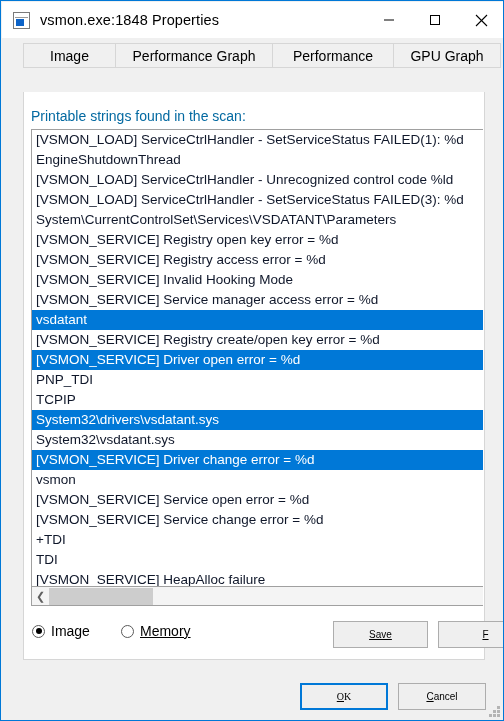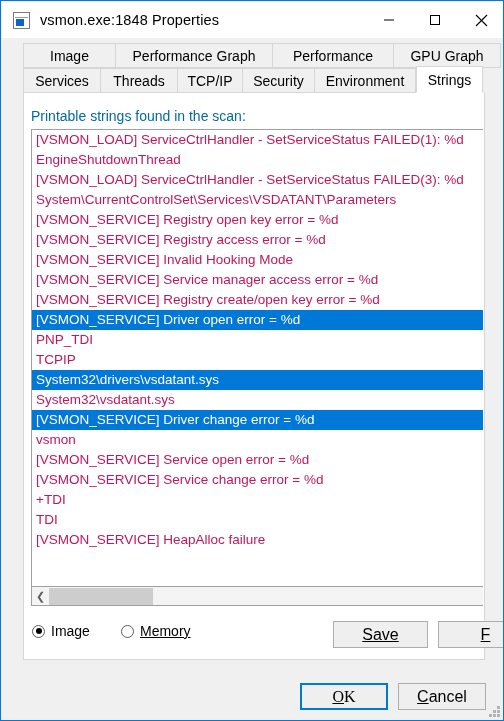--- a/index.html
+++ b/index.html
@@ -161,21 +161,21 @@
     background: #ffffff;
     border: 1px solid #a0a0a0;
     border-right: none;
     box-sizing: border-box;
     overflow: hidden;
   }
   .string-row {
     height: 20px;
     line-height: 20px;
     font-size: 13.5px;
-    color: #be185d;
+    color: #0f172a;
     padding-left: 4px;
     white-space: nowrap;
     overflow: hidden;
     box-sizing: border-box;
   }
   .string-row.selected {
     background: #0078d7;
     color: #ffffff;
   }
 
@@ -246,21 +246,21 @@
 
   .dlg-btn {
     position: absolute;
     height: 27px;
     background: #efefef;
     border: 1px solid #adadad;
     box-sizing: border-box;
     display: flex;
     align-items: center;
     justify-content: center;
-    font-size: 16px;
+    font-size: 10px;
     color: #000000;
     white-space: nowrap;
   }
   .dlg-btn.focused {
     border: 2px solid #0078d7;
   }
   .acc { text-decoration: underline; }
 
   #btn-save  { left: 332px; top: 620px; width: 95px; }
   #btn-find  { left: 437px; top: 620px; width: 95px; }
@@ -312,41 +312,35 @@
 
   <div id="tabpage"></div>
 
   <div id="tabstrip">
     <div class="tab-row" id="tab-row-1">
       <div class="tab" style="width:93px">Image</div>
       <div class="tab" style="width:157px">Performance Graph</div>
       <div class="tab" style="width:121px">Performance</div>
       <div class="tab" style="width:107px">GPU Graph</div>
     </div>
-    <div class="tab-row" id="tab-row-2">
-      <div class="tab" style="width:78px">Services</div>
-      <div class="tab" style="width:77px">Threads</div>
-      <div class="tab" style="width:65px">TCP/IP</div>
-      <div class="tab" style="width:72px">Security</div>
-      <div class="tab" style="width:101px">Environment</div>
-      <div class="tab selected" style="width:67px">Strings</div>
-    </div>
   </div>
 
   <div id="scan-label">Printable strings found in the scan:</div>
 
   <div id="strings-list">
       <div class="string-row">[VSMON_LOAD] ServiceCtrlHandler - SetServiceStatus FAILED(1): %d</div>
       <div class="string-row">EngineShutdownThread</div>
+      <div class="string-row">[VSMON_LOAD] ServiceCtrlHandler - Unrecognized control code %ld</div>
       <div class="string-row">[VSMON_LOAD] ServiceCtrlHandler - SetServiceStatus FAILED(3): %d</div>
       <div class="string-row">System\CurrentControlSet\Services\VSDATANT\Parameters</div>
       <div class="string-row">[VSMON_SERVICE] Registry open key error = %d</div>
       <div class="string-row">[VSMON_SERVICE] Registry access error = %d</div>
       <div class="string-row">[VSMON_SERVICE] Invalid Hooking Mode</div>
       <div class="string-row">[VSMON_SERVICE] Service manager access error = %d</div>
+      <div class="string-row selected">vsdatant</div>
       <div class="string-row">[VSMON_SERVICE] Registry create/open key error = %d</div>
       <div class="string-row selected">[VSMON_SERVICE] Driver open error = %d</div>
       <div class="string-row">PNP_TDI</div>
       <div class="string-row">TCPIP</div>
       <div class="string-row selected">System32\drivers\vsdatant.sys</div>
       <div class="string-row">System32\vsdatant.sys</div>
       <div class="string-row selected">[VSMON_SERVICE] Driver change error = %d</div>
       <div class="string-row">vsmon</div>
       <div class="string-row">[VSMON_SERVICE] Service open error = %d</div>
       <div class="string-row">[VSMON_SERVICE] Service change error = %d</div>

